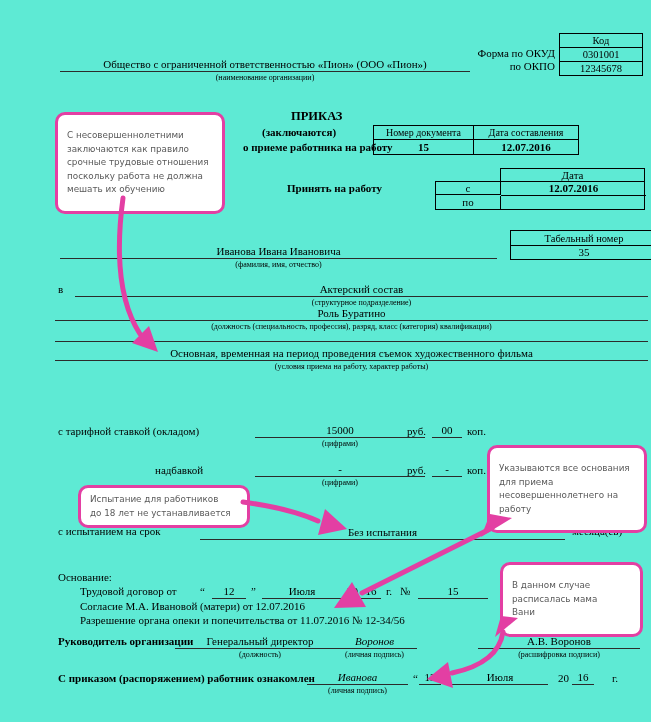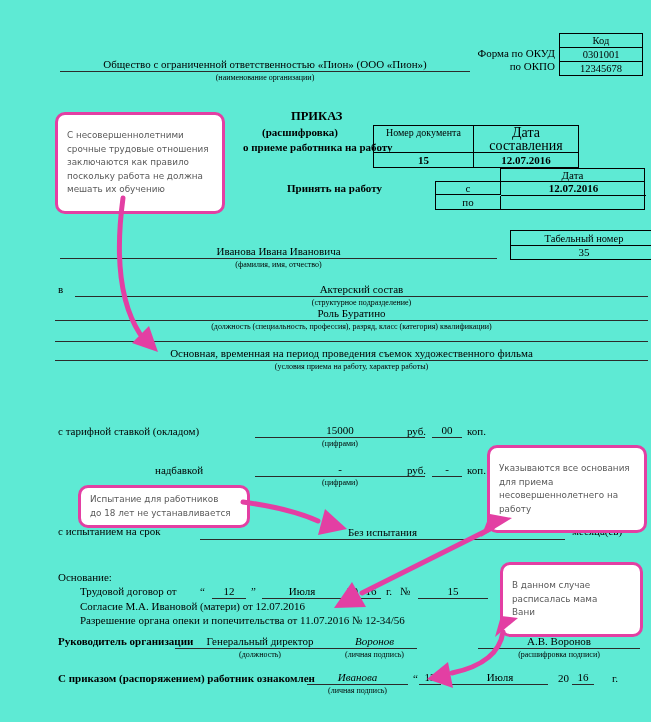--- a/index.html
+++ b/index.html
@@ -35,34 +35,34 @@
   <div class="abs right" style="left:400px; top:60px; width:155px;">по ОКПО</div>
 
   <div class="field" style="left:60px; top:58px; width:410px;">
     <div class="v">Общество с ограниченной ответственностью «Пион» (ООО «Пион»)</div>
     <div class="c">(наименование организации)</div>
   </div>
 
   <div class="tbl" style="left:373px; top:97px; width:206px; border:1px solid #000;margin-top:28px;">
     <div style="display:grid; grid-template-columns:100px 104px;">
       <div class="cell" style="border-right:1px solid #000; border-bottom:1px solid #000; font-size:10px;">Номер документа</div>
-      <div class="cell" style="border-bottom:1px solid #000; font-size:14px;text-align:center;">Дата составления</div>
+      <div class="cell" style="border-bottom:1px solid #000; font-size:10px;text-align:center;">Дата составления</div>
       <div class="cell b" style="border-right:1px solid #000; line-height:14px;">15</div>
       <div class="cell b" style="line-height:14px;">12.07.2016</div>
     </div>
   </div>
 
   <div class="abs b" style="left:291px; top:110px; font-size:12.5px;">ПРИКАЗ</div>
-  <div class="abs b" style="left:262px; top:126px;">(расшифровка)</div>
+  <div class="abs b" style="left:262px; top:126px;">(заключаются)</div>
   <div class="abs b" style="left:243px; top:141px;">о приеме работника на работу</div>
 
   <div class="callout" style="left:55px; top:112px; width:170px;">
     <div>С несовершеннолетними</div>
+    <div>заключаются как правило</div>
     <div>срочные трудовые отношения</div>
-    <div>заключаются как правило</div>
     <div>поскольку работа не должна</div>
     <div>мешать их обучению</div>
   </div>
 
   <div class="abs b" style="left:287px; top:182px;">Принять на работу</div>
   <div class="tbl" style="left:435px; top:168px; width:210px;">
     <div class="cell" style="margin-left:65px; border:1px solid #000; border-bottom:none; height:13px;">Дата</div>
     <div style="display:grid; grid-template-columns:65px 145px; border:1px solid #000;">
       <div class="cell" style="border-right:1px solid #000; border-bottom:1px solid #000; height:13px;">с</div>
       <div class="cell b" style="border-bottom:1px solid #000;">12.07.2016</div>

